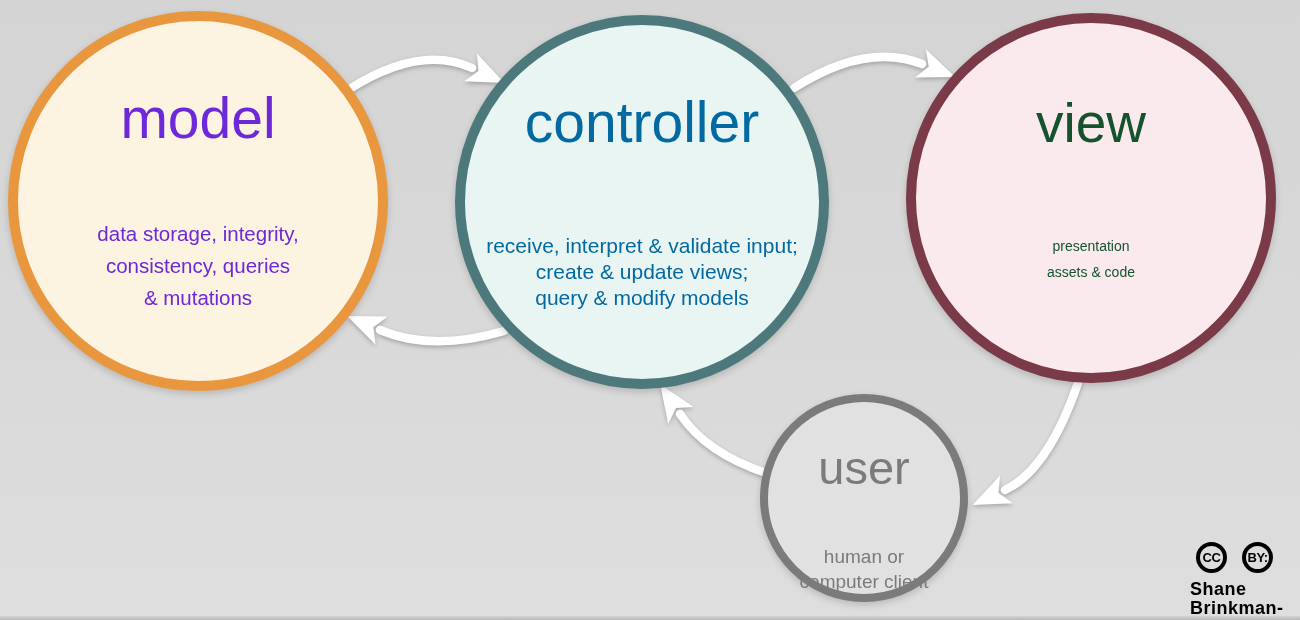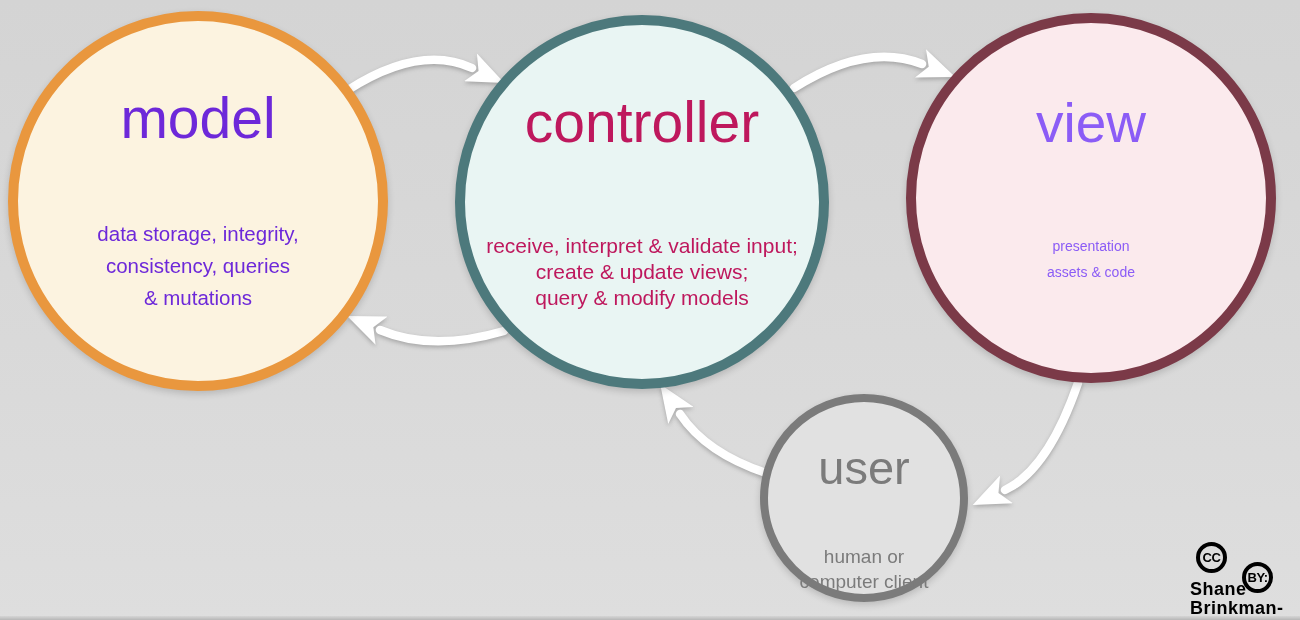--- a/index.html
+++ b/index.html
@@ -54,21 +54,21 @@
   .cc-badge {
     position: absolute;
     width: 31px; height: 31px;
     border: 4px solid;
     border-radius: 50%;
     box-sizing: border-box;
     display: flex; align-items: center; justify-content: center;
     font-weight: bold; font-size: 13px; letter-spacing: -0.5px;
   }
   #cc-circle { left: 1196px; top: 542px; }
-  #by-circle { left: 1242px; top: 542px; margin-top: 20px; }
+  #by-circle { left: 1242px; top: 542px; }
   .author {
     position: absolute; left: 1190px; top: 580px;
     font-weight: bold; font-size: 18px; line-height: 19px;
     white-space: pre-line; letter-spacing: 0.5px;
   }
 </style>
 </head>
 <body>
 
 <div class="canvas">
@@ -86,28 +86,28 @@
     <path class="arrow-path" d="M 766 473 Q 706 453 680 414" stroke-width="8.5" marker-end="url(#ah)" stroke="#ffffff"></path>
   </svg>
 
   <div class="node" id="node-model" style="border-color: rgb(233, 151, 62); background: rgb(252, 243, 224); color: #6d28d9;">
     <div class="node-label">model</div>
     <div class="node-desc">data storage, integrity,
 consistency, queries
 &amp; mutations</div>
   </div>
 
-  <div class="node" id="node-controller" style="border-color: rgb(77, 121, 124); background: rgb(233, 245, 243); color: #be185d;">
+  <div class="node" id="node-controller" style="border-color: rgb(77, 121, 124); background: rgb(233, 245, 243); color: #0369a1;">
     <div class="node-label">controller</div>
     <div class="node-desc">receive, interpret &amp; validate input;
 create &amp; update views;
 query &amp; modify models</div>
   </div>
 
-  <div class="node" id="node-view" style="border-color: rgb(123, 58, 72); background: rgb(251, 234, 237); color: #8b5cf6;">
+  <div class="node" id="node-view" style="border-color: rgb(123, 58, 72); background: rgb(251, 234, 237); color: #14532d;">
     <div class="node-label">view</div>
     <div class="node-desc">presentation
 assets &amp; code</div>
   </div>
 
   <div class="node" id="node-user" style="border-color: rgb(123, 123, 123); background: rgb(225, 225, 225); color: rgb(123, 123, 123);">
     <div class="node-label">user</div>
     <div class="node-desc">human or
 computer client</div>
   </div>

